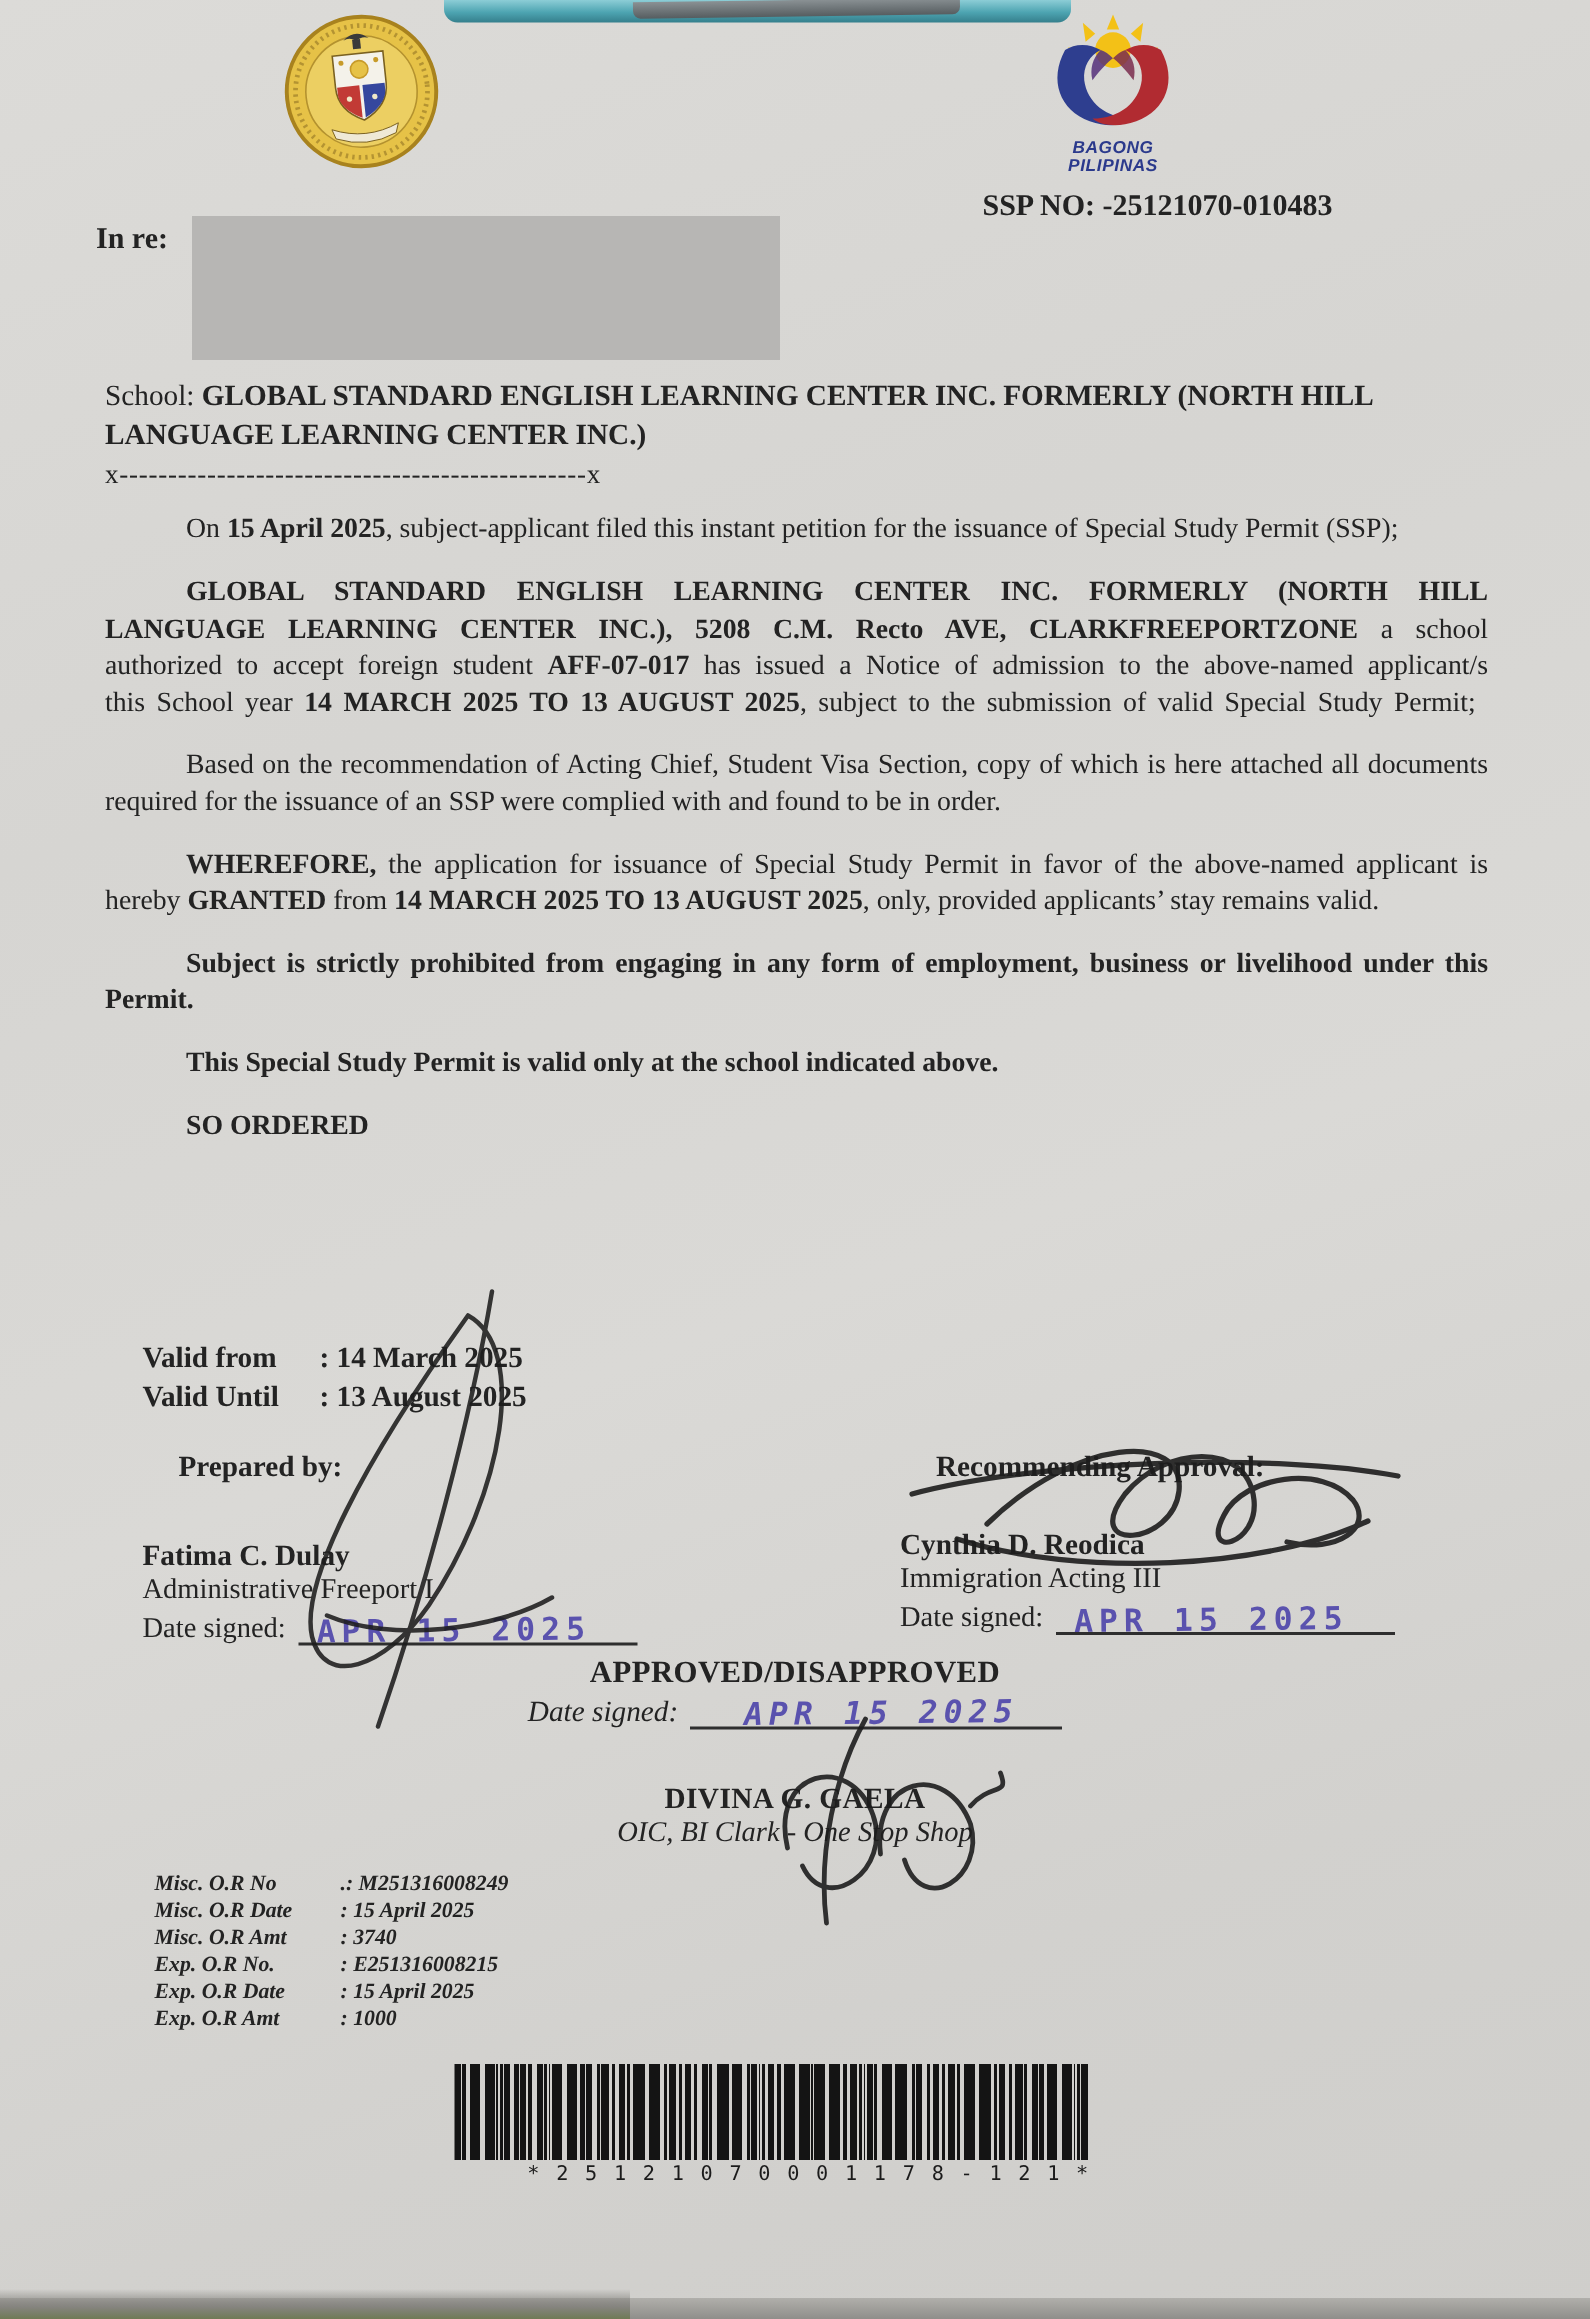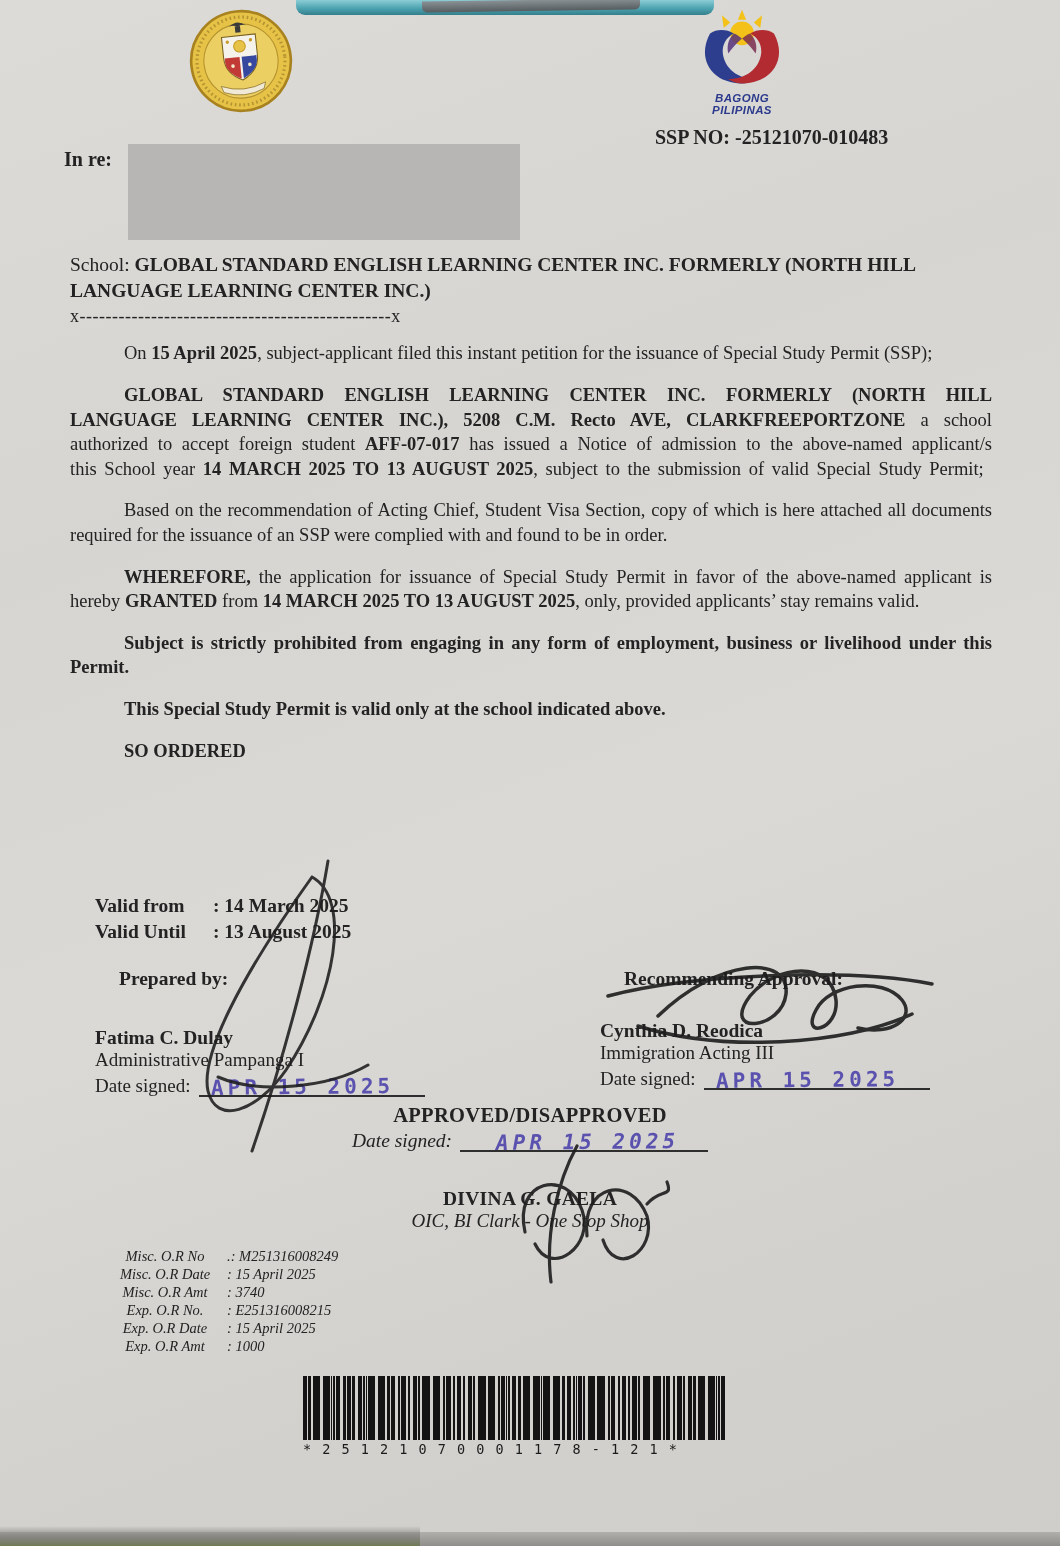--- a/index.html
+++ b/index.html
@@ -50,33 +50,33 @@
   .daterow{display:flex;align-items:flex-end;gap:8px;font-size:19px;margin-top:3px;}
   .dateline{display:inline-block;border-bottom:2px solid #2e2e2e;min-width:208px;padding:0 6px 0 12px;line-height:1;}
   .stamp{font-family:"DejaVu Sans Mono",monospace;font-weight:bold;color:var(--stamp,#5a52ae);
     letter-spacing:4px;font-size:21px;display:inline-block;transform:rotate(-.6deg) translateY(3px);}
   .approval{position:absolute;left:0;top:1104px;width:1060px;text-align:center;}
   .appr-heading{font-weight:bold;font-size:20.5px;letter-spacing:.3px;}
   .appr-daterow{display:inline-flex;align-items:flex-end;gap:8px;font-size:19.5px;font-style:italic;margin-top:2px;}
   .appr-name{font-weight:bold;font-size:19.5px;margin-top:36px;letter-spacing:.3px;}
   .appr-title{font-style:italic;font-size:19px;}
   
-  .or-block{position:absolute;left:103px;top:1248px;font-style:italic;font-weight:normal;
-    font-size:14.5px;line-height:1.24;text-align:center;}
+  .or-block{position:absolute;left:103px;top:1248px;font-style:italic;font-weight:bold;
+    font-size:14.5px;line-height:1.24;}
   .or-row{display:flex;}
   .or-label{width:124px;}
   
   .barcode-wrap{position:absolute;left:303px;top:1376px;width:424px;}
   .bars{height:64px;background-color:transparent;
     background-image:
       repeating-linear-gradient(90deg,#141414 0 2px,transparent 2px 5px),
       repeating-linear-gradient(90deg,#141414 0 4px,transparent 4px 11px),
       repeating-linear-gradient(90deg,#141414 0 1px,transparent 1px 7px);}
   .bcode-text{margin-top:1px;font-family:"DejaVu Sans Mono",monospace;font-size:13.5px;
-    letter-spacing:1.5px;text-align:left;color:#1b1b1b;white-space:nowrap;}
+    letter-spacing:1.5px;text-align:right;color:#1b1b1b;white-space:nowrap;}
   
   .sig-svg{position:absolute;pointer-events:none;}
   .bottom-edge{position:absolute;left:0;bottom:0;width:100%;height:14px;background:linear-gradient(180deg,#b0afab,#8f8e8a);}
   .bottom-edge-left{position:absolute;left:0;bottom:0;width:420px;height:20px;background:linear-gradient(180deg,rgba(143,142,138,0),#85847f 60%,#6f7a55 100%);}
 </style>
 </head>
 <body>
 
 <div class="page">
 
@@ -148,21 +148,21 @@
     </div>
     <div class="row">
       <span class="vlabel">Valid Until</span>
       <span>: 13 August 2025</span>
     </div>
   </div>
 
   <div class="prepared">
     <div class="sig-label">Prepared by:</div>
     <div class="sig-name">Fatima C. Dulay</div>
-    <div class="sig-title">Administrative Pampanga I</div>
+    <div class="sig-title">Administrative Freeport I</div>
     <div class="daterow">
       <span>Date signed:</span>
       <span class="dateline"><span class="stamp">APR 15 2025</span></span>
     </div>
   </div>
 
   <div class="recommending">
     <div class="sig-label">Recommending Approval:</div>
     <div class="sig-name">Cynthia D. Reodica</div>
     <div class="sig-title">Immigration Acting III</div>

